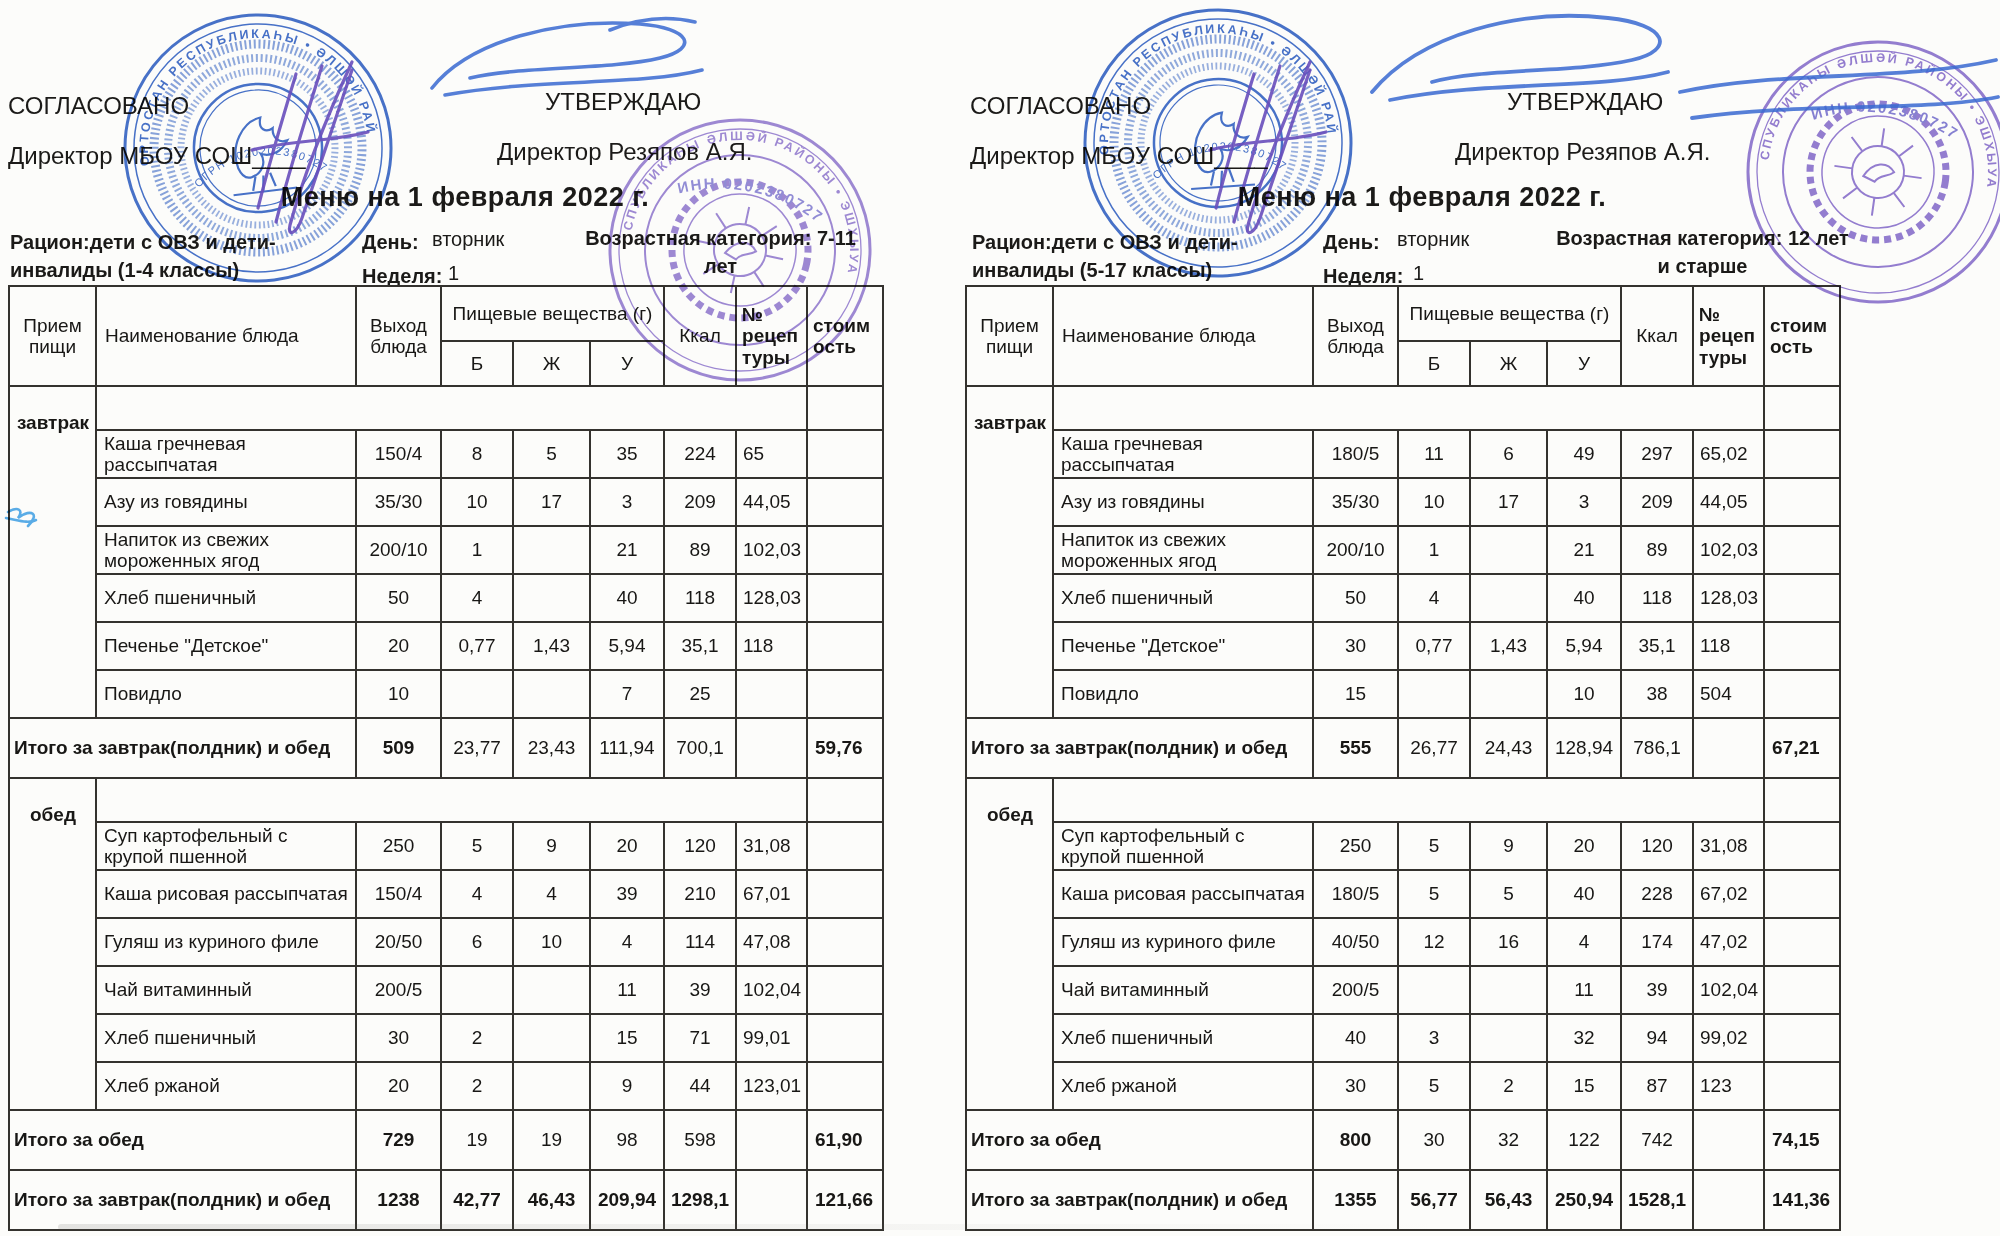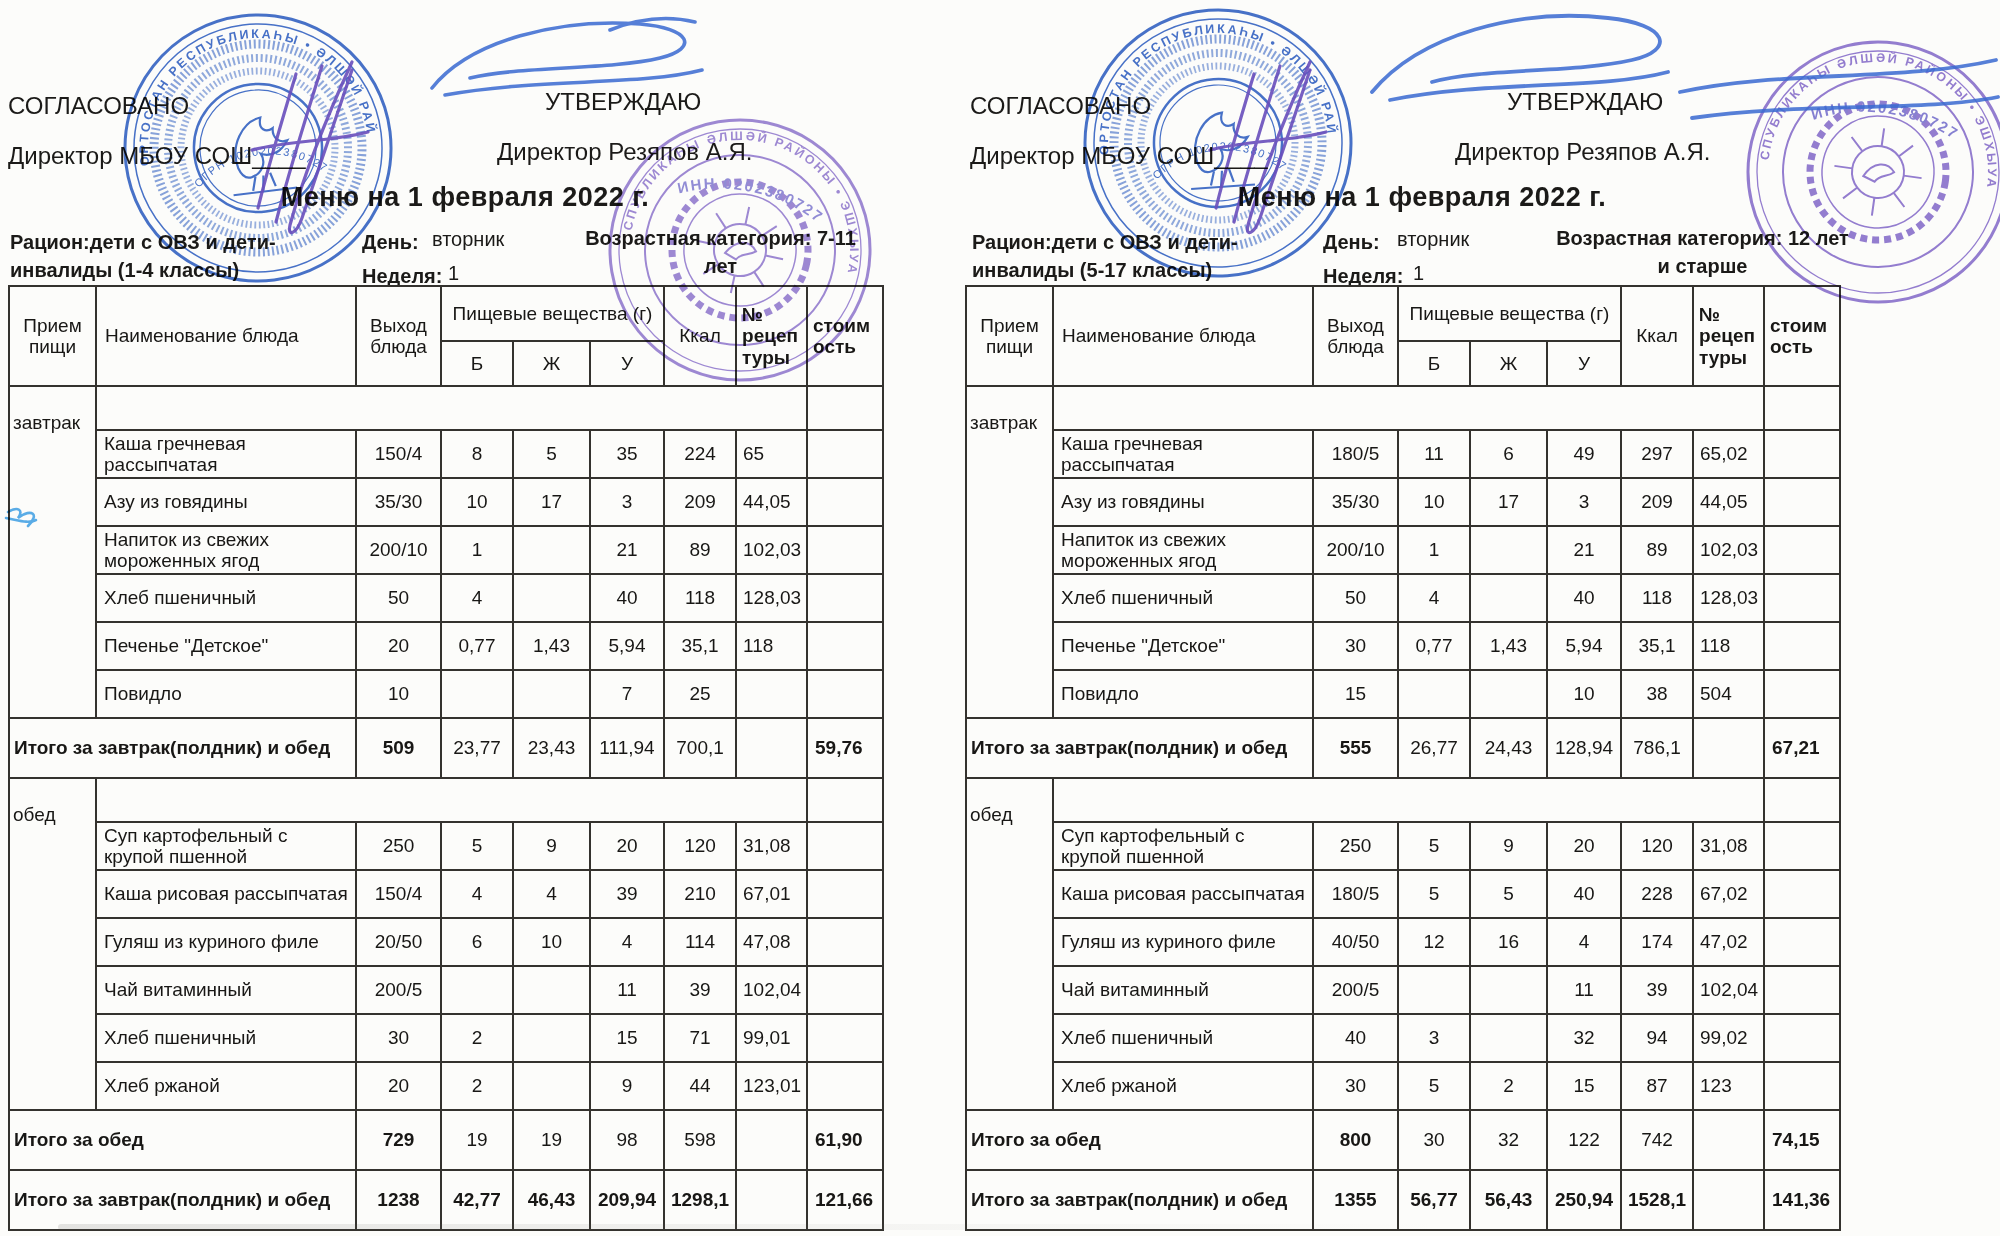--- a/index.html
+++ b/index.html
@@ -33,21 +33,21 @@
   .menu-table thead tr.h2{height:45px;}
   .menu-table thead th{font-weight:normal;line-height:1.12;text-align:center;white-space:normal;}
   .menu-table thead th.th-dish{text-align:left;padding-left:8px;}
   .menu-table thead th.th-recipe,.menu-table thead th.th-cost{
     font-weight:bold;text-align:left;overflow-wrap:anywhere;padding-left:5px;
   }
   tr.section-row{height:44px;}
   tr.dish-row{height:48px;}
   tr.total-row{height:60px;}
   td.meal-cell{
-    vertical-align:top;text-align:left;font-weight:normal;
+    vertical-align:top;text-align:center;font-weight:bold;
     padding:26px 2px 0 3px;white-space:normal;line-height:1.05;
   }
   td.dish{ text-align:left;padding-left:7px;white-space:normal;line-height:1.12;}
   td.val{ text-align:center;}
   td.val.recipe-col{text-align:left;padding-left:6px;}
   td.tlabel{font-weight:bold;text-align:left;padding-left:4px;white-space:normal;line-height:1.1;}
   tr.total-row td.v0{font-weight:bold;}
   tr.total-row td.v6{font-weight:bold;text-align:left;padding-left:7px;margin-left:7px;}
   tr.total-row.grand td{font-weight:bold;}
   

